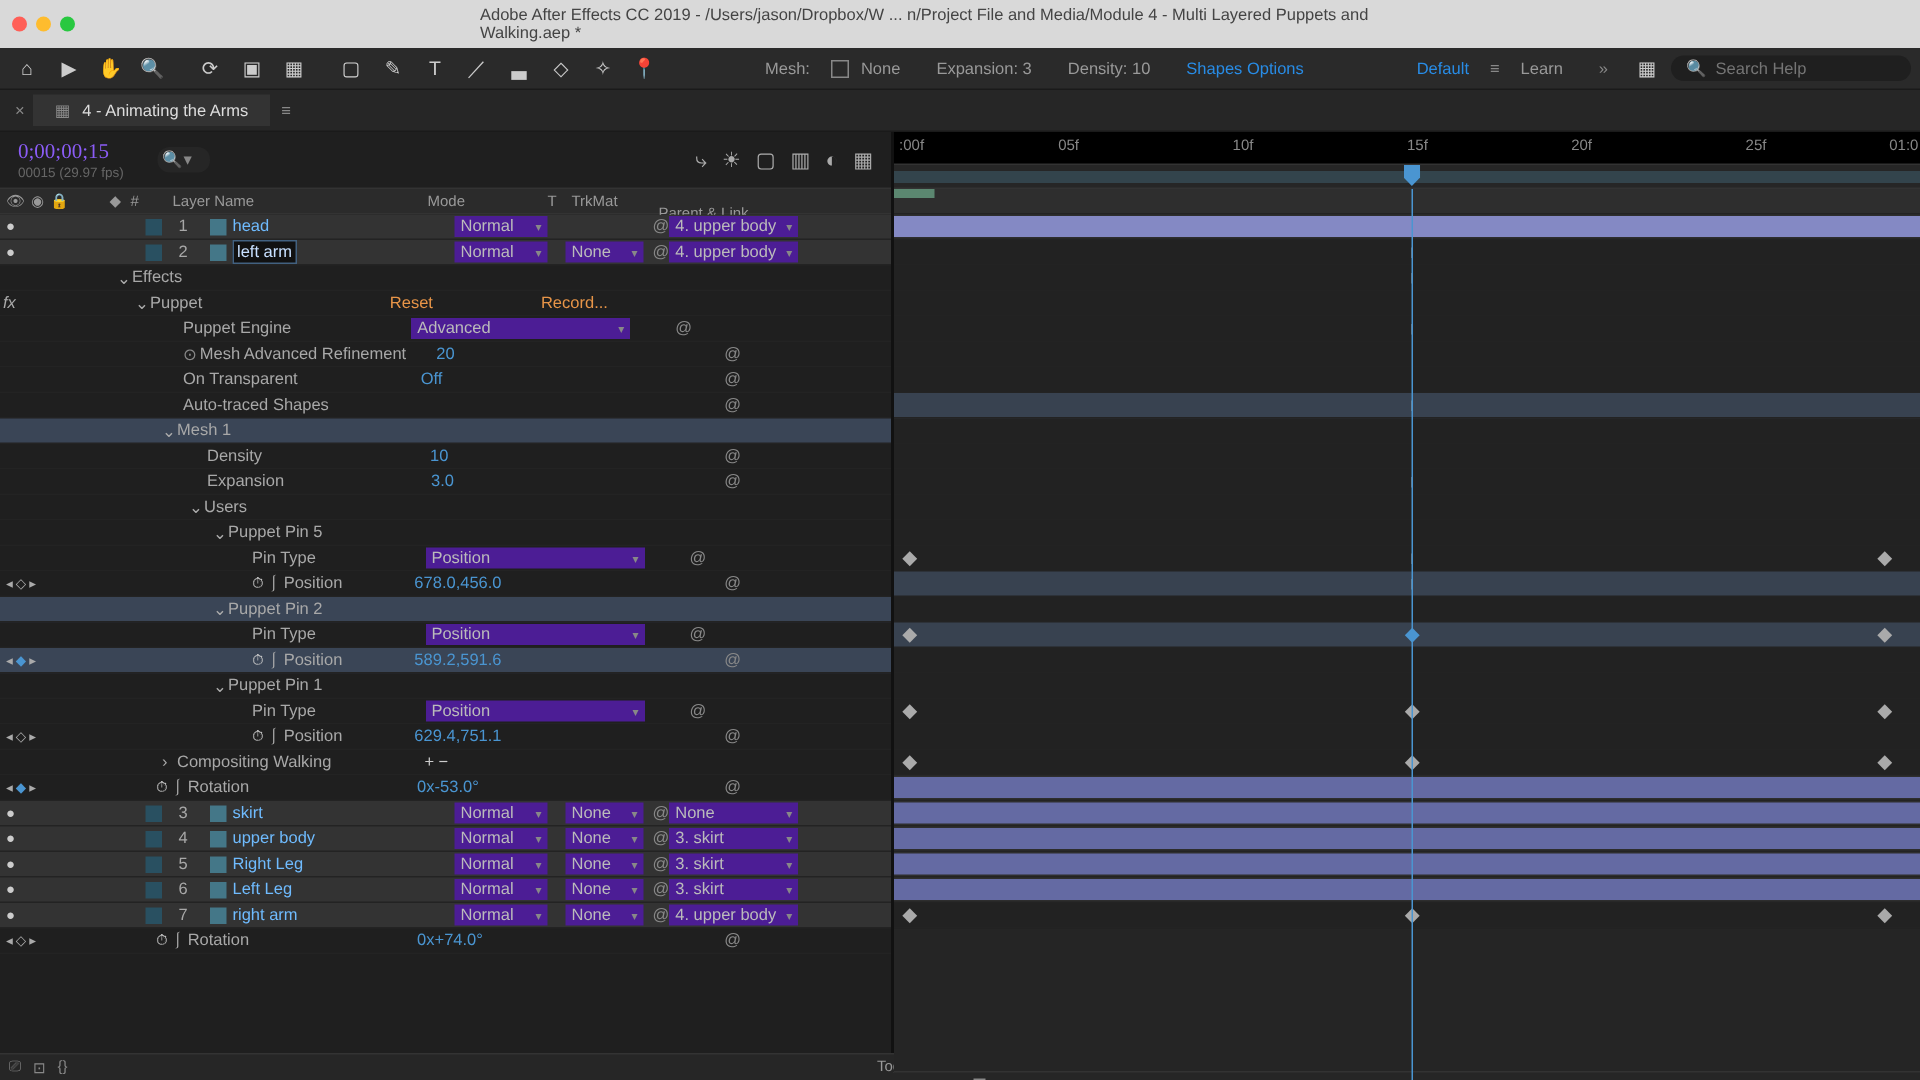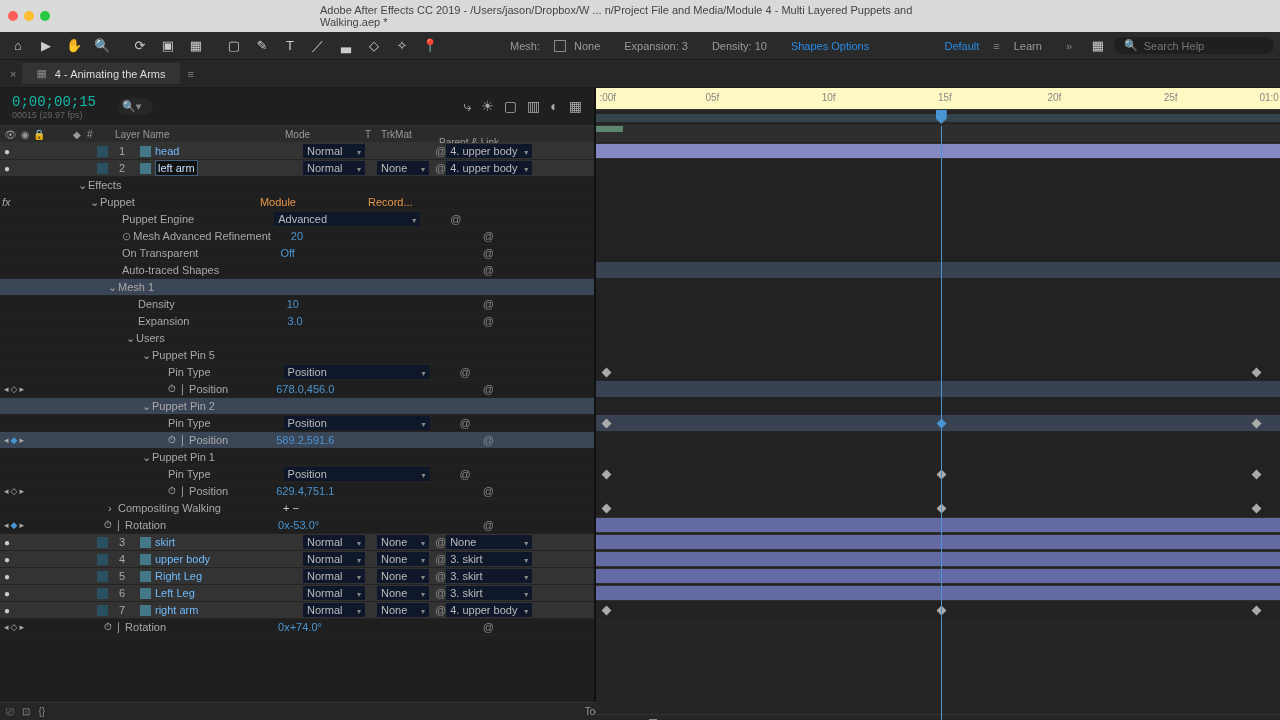--- a/index.html
+++ b/index.html
@@ -27,21 +27,21 @@
 .comptab { height:28px; background:#262626; display:flex; align-items:center; padding:0 10px; border-bottom:1px solid #1a1a1a; }
 .comptab .tab { background:#333; padding:4px 14px; color:#ddd; display:flex; align-items:center; gap:8px; }
 .hamburger { color:#888; margin-left:8px; }
 
 
 .timeline { display:flex; height:644px; }
 .left { width:596px; background:#1f1f1f; display:flex; flex-direction:column; border-right:2px solid #111; }
 .right { flex:1; background:#252525; display:flex; flex-direction:column; position:relative; }
 
 .tl-head { height:38px; display:flex; align-items:center; padding:0 12px; border-bottom:1px solid #333; }
-.timecode { color:#14b8a6; font-family:Liberation Mono, monospace; font-size:14px; }
+.timecode { color:#8b5cf6; font-family:Liberation Serif, serif; font-size:14px; }
 .frameinfo { color:#666; font-size:9px; }
 .searchprop { margin-left:22px; padding:2px 12px 2px 4px; background:#262626; border-radius:8px; display:flex; align-items:center; }
 .tl-head-right { margin-left:auto; display:flex; gap:10px; color:#aaa; font-size:14px; }
 .tl-head-right span { cursor:pointer; }
 
 
 .cols { height:17px; background:#2b2b2b; display:flex; align-items:center; font-size:10px; color:#999; border-bottom:1px solid #333; }
 .c-eye{width:45px; display:flex; padding-left:4px; gap:4px;}
 .c-shy{width:28px;}
 .c-idx{width:28px;}
@@ -57,30 +57,30 @@
 .row.prop { background:#1f1f1f; }
 .row.selected { background:#3a4556; }
 .row .c-eye { display:flex; gap:2px; padding-left:4px;}
 .eye { color:#ccc; font-size:10px; }
 .twirl { color:#aaa; cursor:pointer; width:10px; display:inline-block; }
 .colorbox { width:11px; height:11px; background:#295061; }
 .layericon { width:11px; height:11px; background:#478; margin:0 4px; }
 .layername { color:#6fbbfe; }
 .layername.edit { background:#111; border:1px solid #426180; color:#c8e0ff; padding:1px 2px; }
 .propname { color:#a8a8a8; }
-.modebox { width:62px; padding:1px 4px; background:#0f172a; display:flex; align-items:flex-end; justify-content:space-between; color:#bbb; }
+.modebox { width:62px; padding:1px 4px; background:#4c1d95; display:flex; align-items:center; justify-content:space-between; color:#bbb; }
 .caret { font-size:8px; color:#888; }
 .val { color:#4a95d1; }
 .linklnk { color:#e89548; }
 .spiral { color:#888; font-size:11px; }
 .stopwatch { color:#ccc; font-size:10px; margin-right:4px; }
 .keyarrow { color:#aaa; font-size:9px; display:flex; gap:2px; width:40px; padding-left:4px; }.indent2{padding-left:24px}
 
 
-.ruler { height:22px; background:#fef9c3; border-bottom:1px solid #333; position:relative; display:flex; color:#888; font-size:10px; }
+.ruler { height:22px; background:#000000; border-bottom:1px solid #333; position:relative; display:flex; color:#888; font-size:10px; }
 .tick { position:absolute; top:4px; }
 .workarea { height:16px; background:#262626; border-bottom:1px solid #333; position:relative; }
 .workarea .wbar { position:absolute; left:0; right:0; top:4px; height:8px; background:#33444c; }
 .tracks { flex:1; position:relative; }
 .trackrow { height:17px; border-bottom:1px solid #232323; position:relative; }
 .trackrow.layer { background:#2e2e2e; }
 .trackrow.prop { background:#222; }
 .trackrow.sel { background:#384250; }
 .bar { position:absolute; top:1px; height:14px; background:#646aa3; left:0; right:0; }
 .bar.head{background:#5b8770; width:4%; left:0; height:6px; top:0;}
@@ -241,21 +241,21 @@
           <div style="width:78px"></div>
           <span class="twirl">⌄</span>
           <span class="propname">Effects</span>
         </div>
       <div class="row prop">
           <div style="width:18px"><span style="color:#aaa;font-style:italic;margin-left:2px">fx</span></div>
           <div style="width:72px"></div>
           <span class="twirl">⌄</span>
           <span class="propname">Puppet</span>
           <div style="width:125px"></div>
-          <span class="linklnk">Module</span>
+          <span class="linklnk">Reset</span>
           <div style="width:72px"></div>
           <span class="linklnk">Record...</span>
         </div>
       <div class="row prop">
           <div style="width:122px"></div>
           <span class="propname">Puppet Engine</span>
           <div style="width:80px"></div>
           <div class="modebox" style="width:146px">
             <span>Advanced</span>
             <span class="caret">▾</span>

